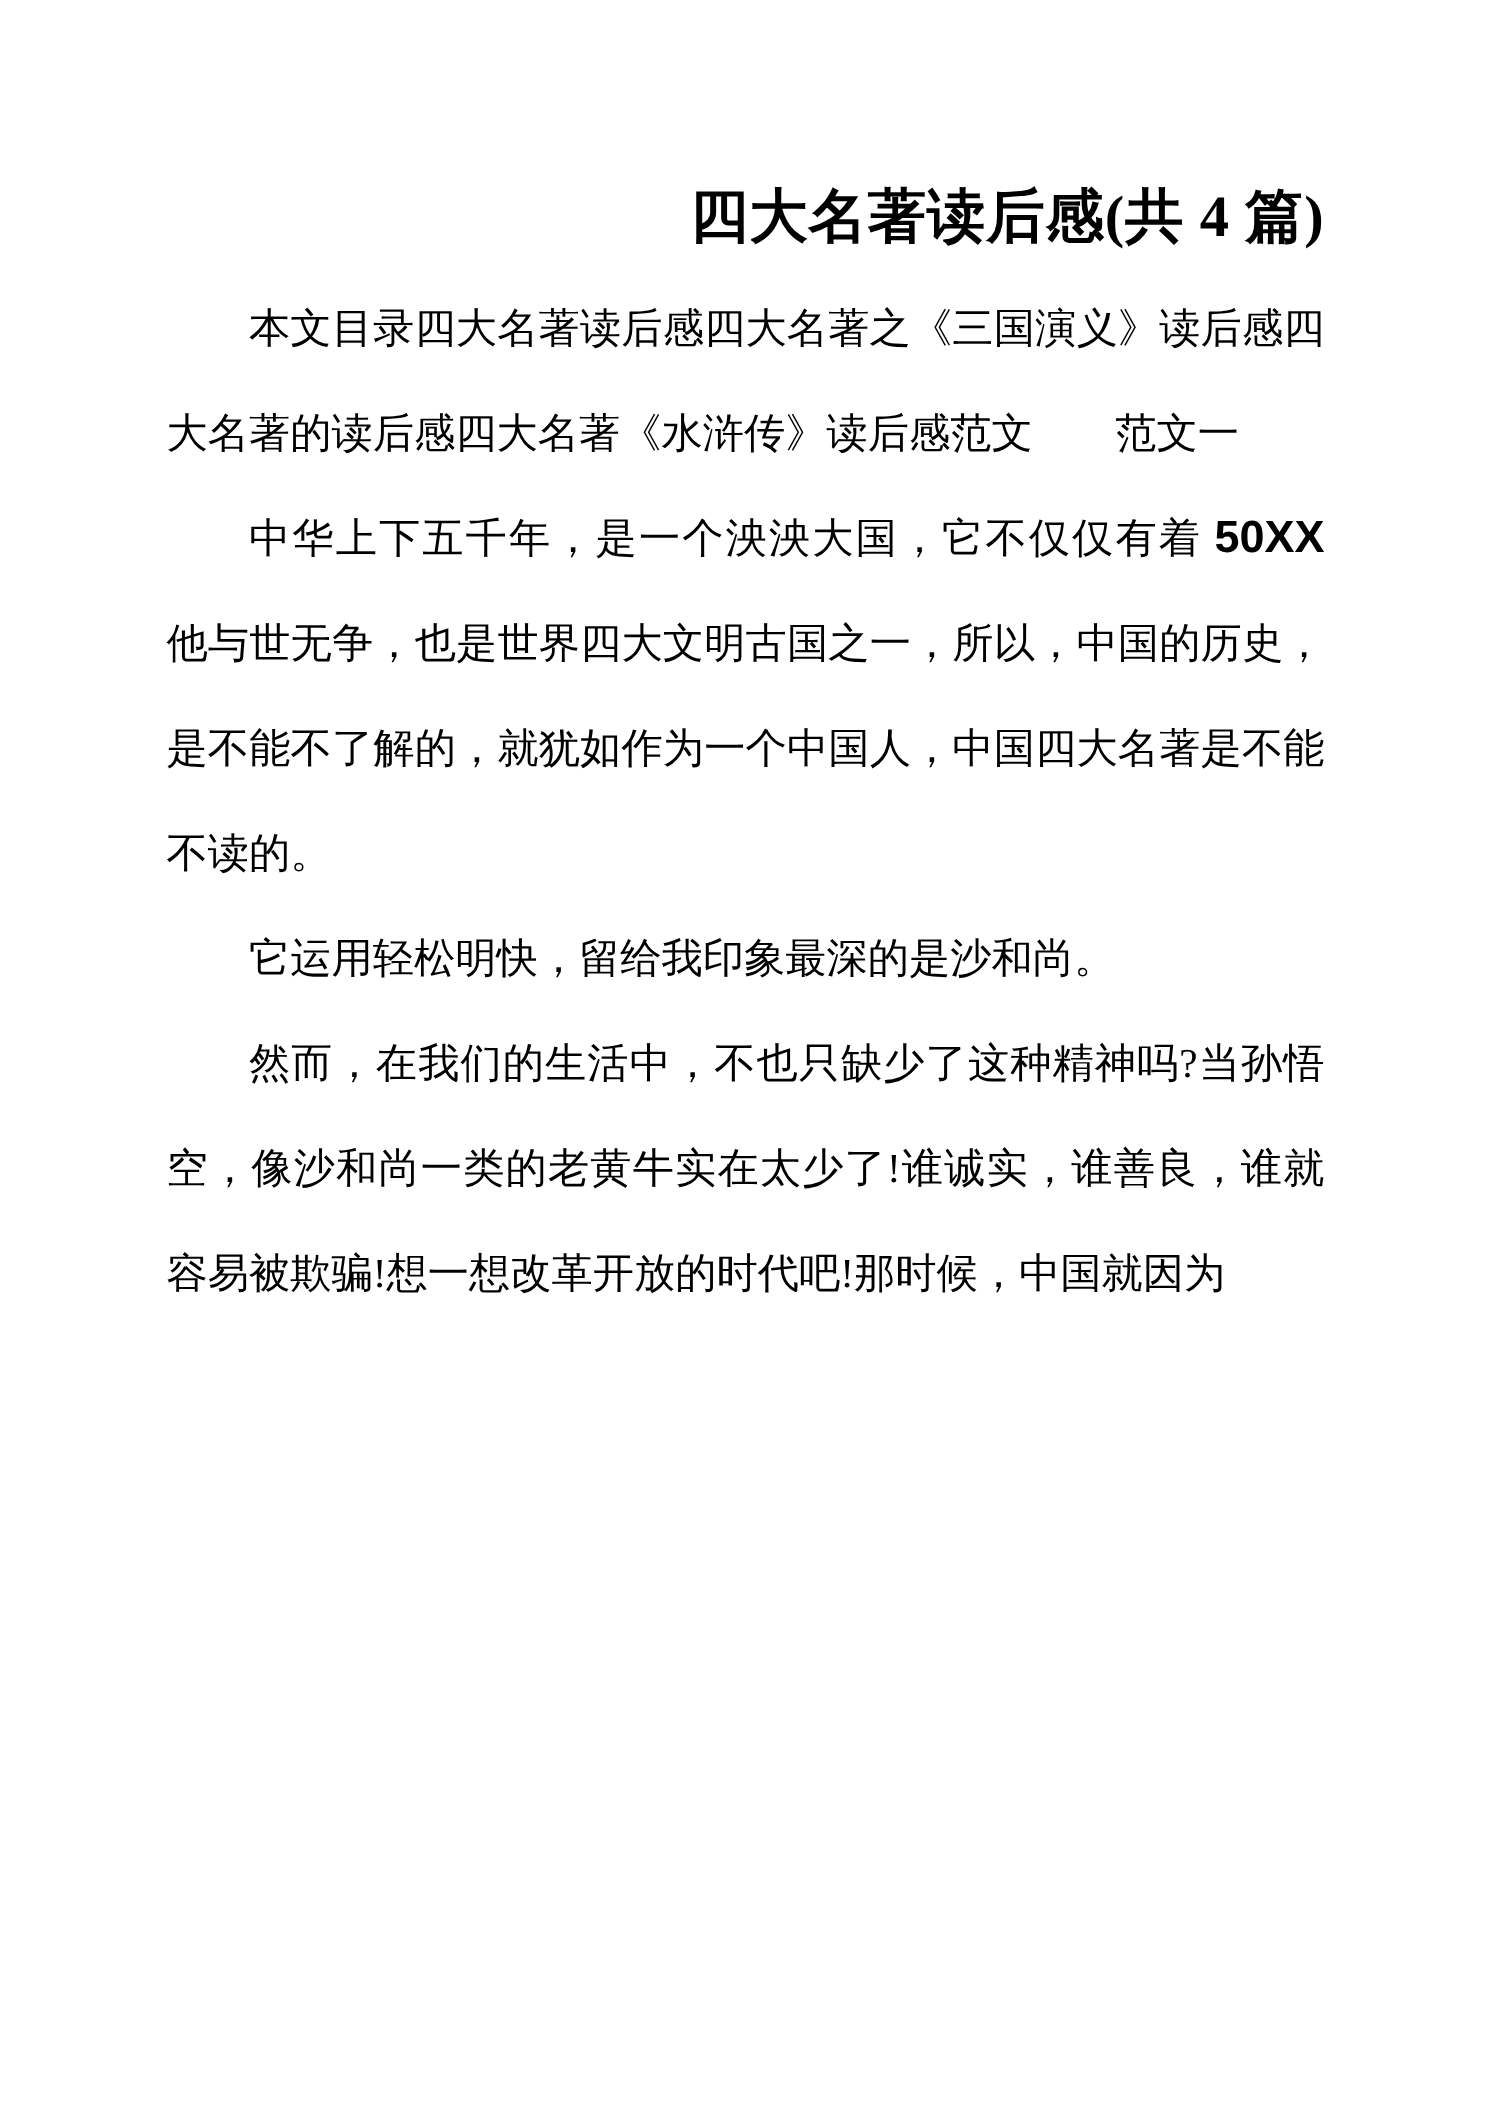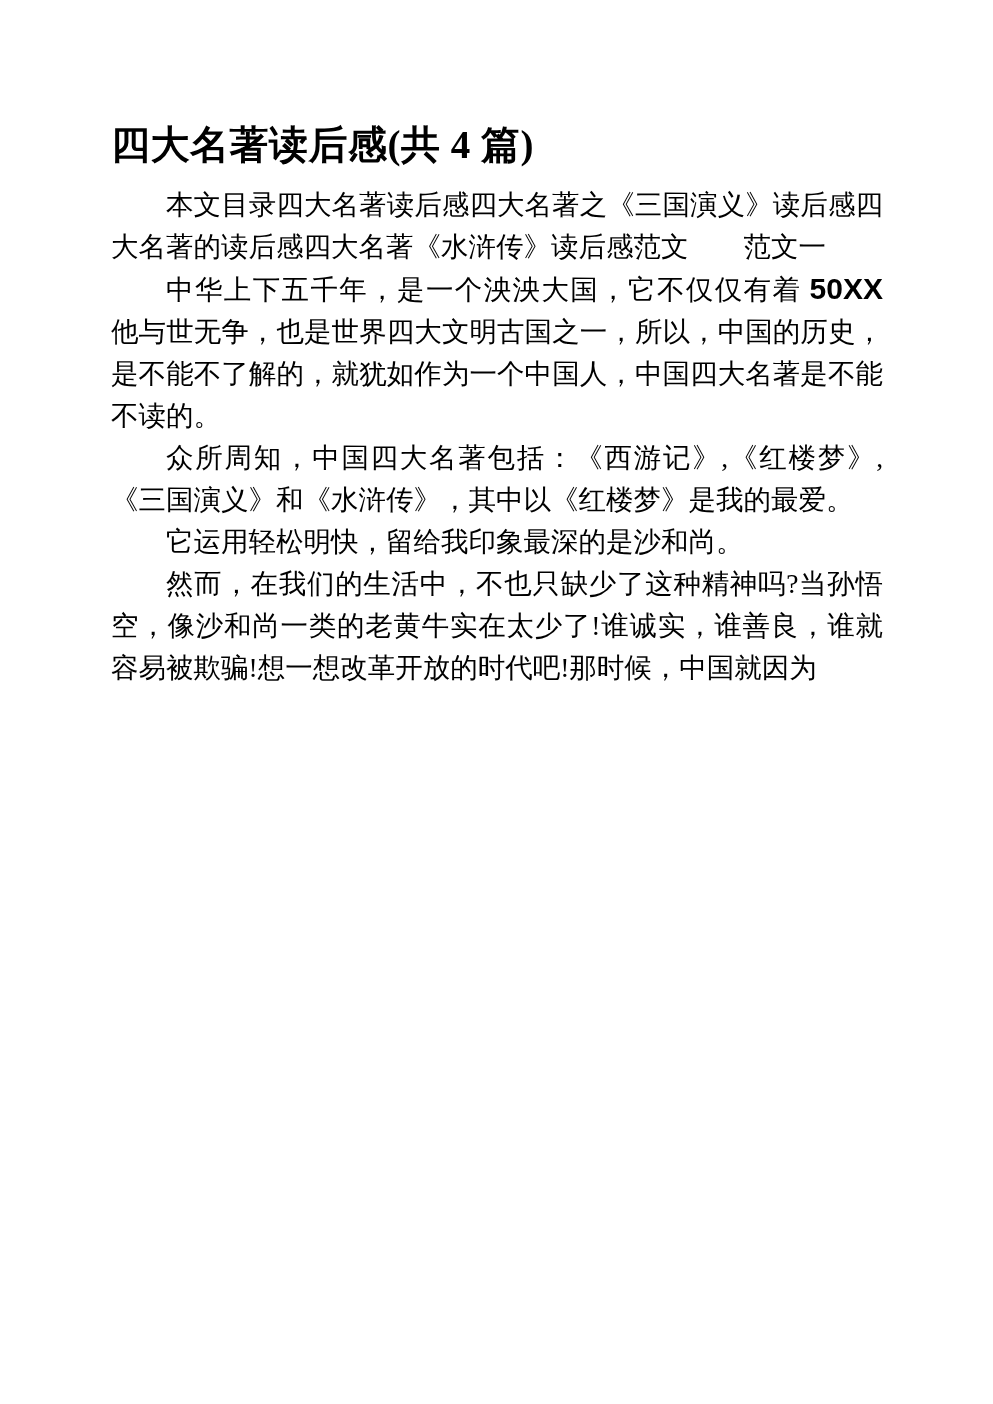--- a/index.html
+++ b/index.html
@@ -21,30 +21,30 @@
     position: absolute;
     left: 111px;
     top: 118px;
     width: 772px;
   }
   .doc-title {
     font-family: "Liberation Serif", "DejaVu Serif", serif;
     font-size: 39px;
     font-weight: bold;
     line-height: 54px;
-    text-align: left;
+    text-align: right;
     color: #000000;
     letter-spacing: 0.5px;
     margin: 0 0 12px 0;
     white-space: nowrap;
   }
   p.para {
     font-family: "Liberation Serif", "DejaVu Serif", serif;
     font-size: 27.5px;
-    line-height: 42px;
+    line-height: 70px;
     color: #000000;
     margin: 0;
     padding: 0;
     text-align: justify;
     text-justify: inter-ideograph;
     word-break: break-all;
     letter-spacing: 0px;
   }
   p.indent2 {
     text-indent: 2em;
@@ -62,21 +62,20 @@
   <div class="doc-body">
 
     <h1 class="doc-title" id="title-el">四大名著读后感(共 4 篇)</h1>
 
     <p class="para indent2">本文目录四大名著读后感四大名著之《三国演义》读后感四大名著的读后感四大名著《水浒传》读后感范文　　范文一</p>
 
     <p class="para indent2">
       <span>中华上下五千年，是一个泱泱大国，它不仅仅有着 </span><span class="bold-latin">50XX</span><span> 他与世无争，也是世界四大文明古国之一，所以，中国的历史，是不能不了解的，就犹如作为一个中国人，中国四大名著是不能不读的。</span>
     </p>
 
-    <p class="para indent2">众所周知，中国四大名著包括：《西游记》,《红楼梦》,《三国演义》和《水浒传》，其中以《红楼梦》是我的最爱。</p>
 
 
     <p class="para indent2">它运用轻松明快，留给我印象最深的是沙和尚。</p>
 
 
     <p class="para indent2">然而，在我们的生活中，不也只缺少了这种精神吗?当孙悟空，像沙和尚一类的老黄牛实在太少了!谁诚实，谁善良，谁就容易被欺骗!想一想改革开放的时代吧!那时候，中国就因为</p>
 
   </div>
 </div>
 

